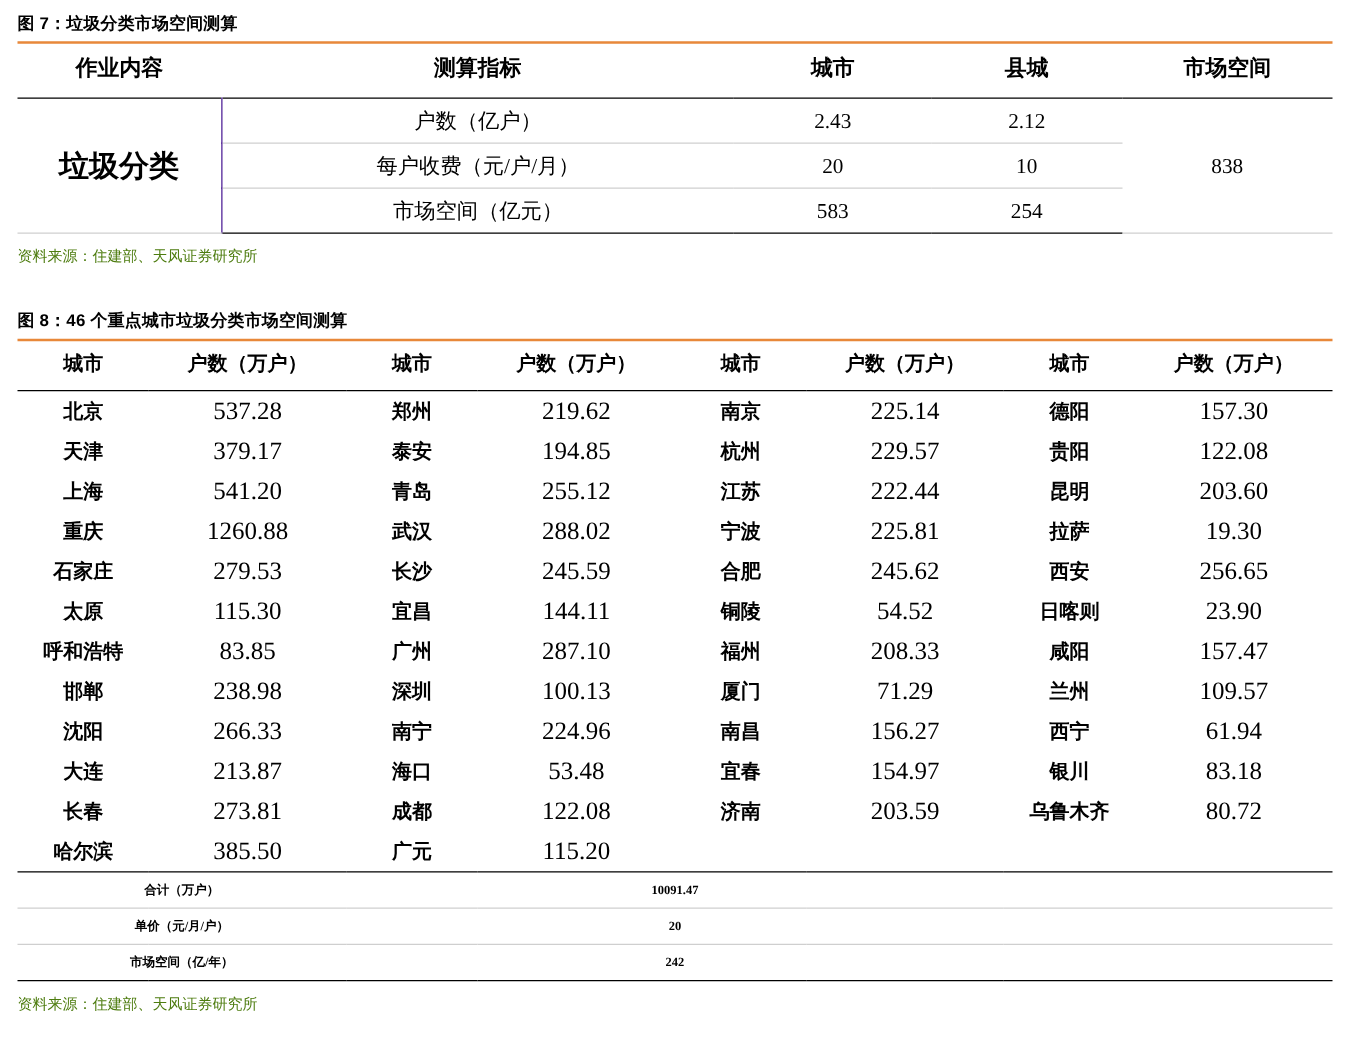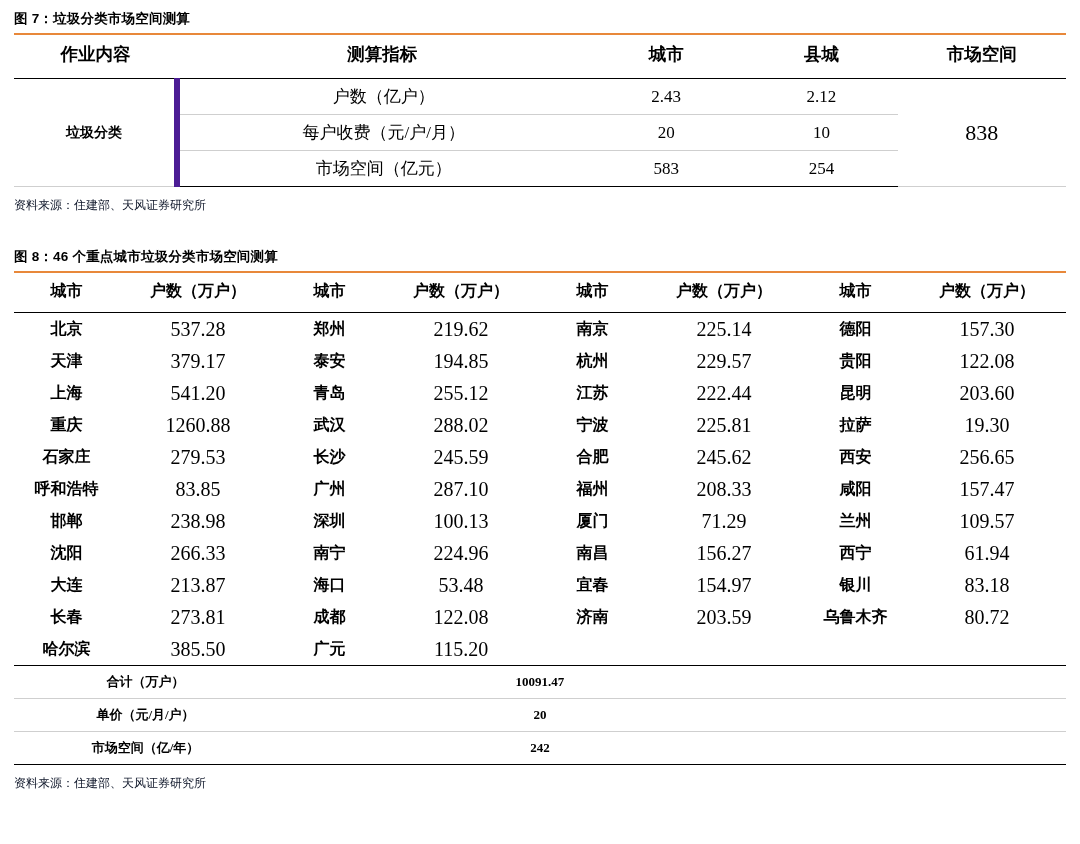--- a/index.html
+++ b/index.html
@@ -61,31 +61,31 @@
     border-bottom: 1.6px solid #000;
   }
   .rowline td {
     border-bottom: 1px solid #cfcfcf;
   }
   .t1 .lastrow td {
     border-bottom: 1.6px solid #000;
   }
   .t1 .cat-cell {
     font-weight: bold;
-    font-size: 14px;
-    border-right: 6px solid #4c1d95;
+    font-size: 24px;
+    border-right: 1px solid #4c1d95;
   }
   .t1 .mkt-cell {
-    font-size: 22px;
+    font-size: 17px;
   }
 
   .source {
     font-family: "Liberation Sans", "DejaVu Sans", sans-serif;
     font-size: 12px;
-    color: #0f172a;
+    color: #4d7c0f;
     padding-top: 8px;
     border-top: 1px solid #d8d8d8;
     margin-top: 2px;
   }
   .source-nobar {
     border-top: none;
   }
 
   .gap-between { height: 34px; }
 
@@ -112,21 +112,21 @@
     margin-top: 36px;
   }
   .t2 td.num {
     font-size: 20px;
   }
   .t2 tr.last-data td {
     border-bottom: 1.6px solid #000;
   }
   .t2 tr.summary td {
     font-weight: bold;
-    font-size: 13px;
+    font-size: 10px;
     padding: 7px 0;
   }
   .t2 tr.summary-line td {
     border-bottom: 1px solid #cfcfcf;
   }
   .t2 tr.summary-last td {
     border-bottom: 1.6px solid #000;
   }
   .t2 .sum-label {
     text-align: center;
@@ -258,20 +258,30 @@
           <td class="city">石家庄</td>
           <td class="num">279.53</td>
           <td class="city">长沙</td>
           <td class="num">245.59</td>
           <td class="city">合肥</td>
           <td class="num">245.62</td>
           <td class="city">西安</td>
           <td class="num">256.65</td>
         </tr>
         <tr>
+          <td class="city">太原</td>
+          <td class="num">115.30</td>
+          <td class="city">宜昌</td>
+          <td class="num">144.11</td>
+          <td class="city">铜陵</td>
+          <td class="num">54.52</td>
+          <td class="city">日喀则</td>
+          <td class="num">23.90</td>
+        </tr>
+        <tr>
           <td class="city">呼和浩特</td>
           <td class="num">83.85</td>
           <td class="city">广州</td>
           <td class="num">287.10</td>
           <td class="city">福州</td>
           <td class="num">208.33</td>
           <td class="city">咸阳</td>
           <td class="num">157.47</td>
         </tr>
         <tr>

